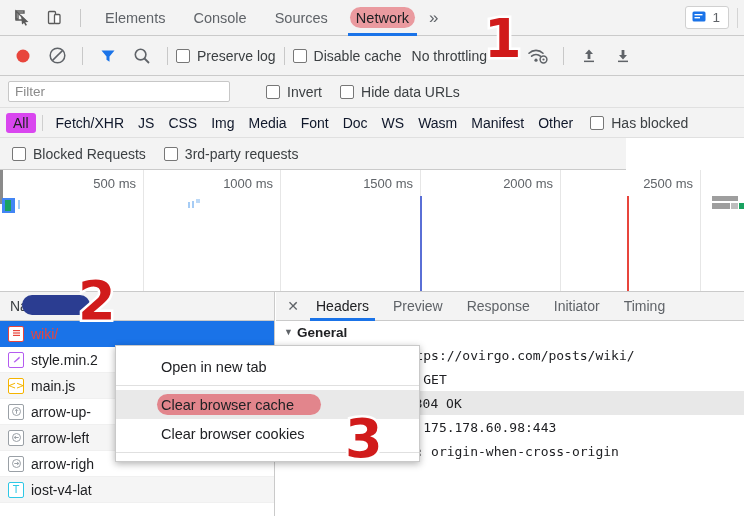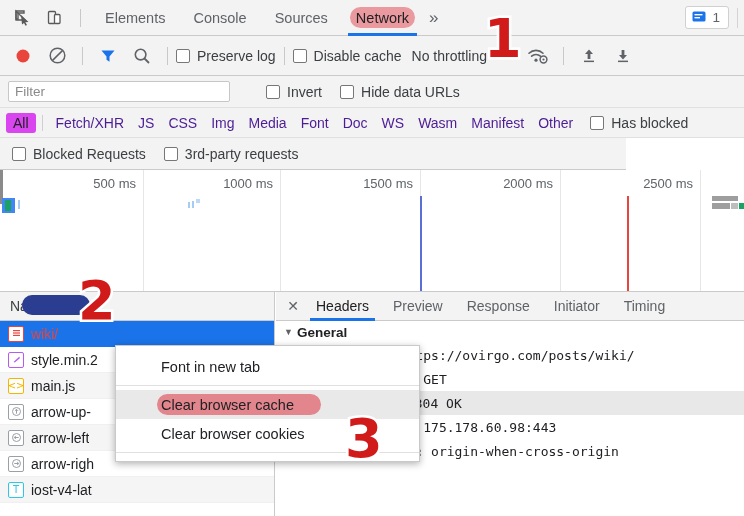--- a/index.html
+++ b/index.html
@@ -98,21 +98,21 @@
   }
   .filter-input::placeholder { color: #8a8a8a; }
 
   
   .typebar {
     position: absolute; left: 0; top: 108px; width: 744px; height: 30px;
     background: #f3f3f3; border-bottom: 1px solid #e0e0e0;
     display: flex; align-items: center; padding-left: 6px;
   }
   .type-chip {
-    font-size: 14px; color: #4c1d95; padding: 2px 7px; border-radius: 3px;
+    font-size: 14px; color: #0f172a; padding: 2px 7px; border-radius: 3px;
     white-space: nowrap;
   }
   .type-chip.active { background: #d946ef; color: #202124; }
   .type-vsep { width: 1px; height: 16px; background: #cfcfcf; margin: 0 6px; }
 
   
   .blockedbar {
     position: absolute; left: 0; top: 138px; width: 626px; height: 32px;
     background: #f3f3f3; border-bottom: 1px solid #cacaca;
     display: flex; align-items: center; padding-left: 12px; gap: 18px;
@@ -528,21 +528,21 @@
         <span class="kvkey">Remote Address:</span>&nbsp;<span>175.178.60.98:443</span>
       </div>
       <div class="kvrow">
         <span class="kvkey">Referrer Policy:</span>&nbsp;<span>origin-when-cross-origin</span>
       </div>
     </div>
   </div>
 
   <div class="ctxmenu">
     <div class="ctxitem">
-      <span class="txt">Font in new tab</span>
+      <span class="txt">Open in new tab</span>
     </div>
     <div class="ctxdiv"></div>
     <div class="ctxitem hover">
       <span class="hl"></span>
       <span class="txt">Clear browser cache</span>
     </div>
     <div class="ctxitem">
       <span class="txt">Clear browser cookies</span>
     </div>
     <div class="ctxdiv"></div>

